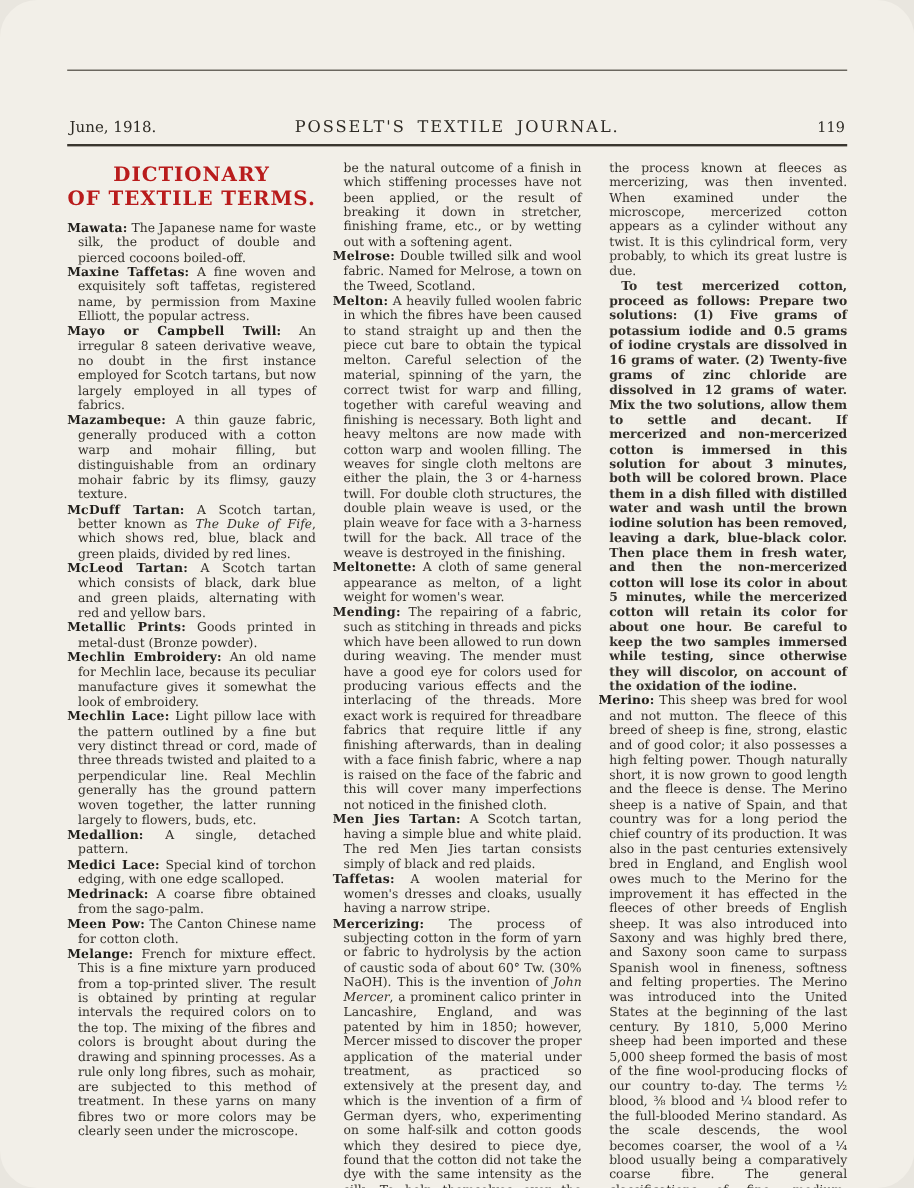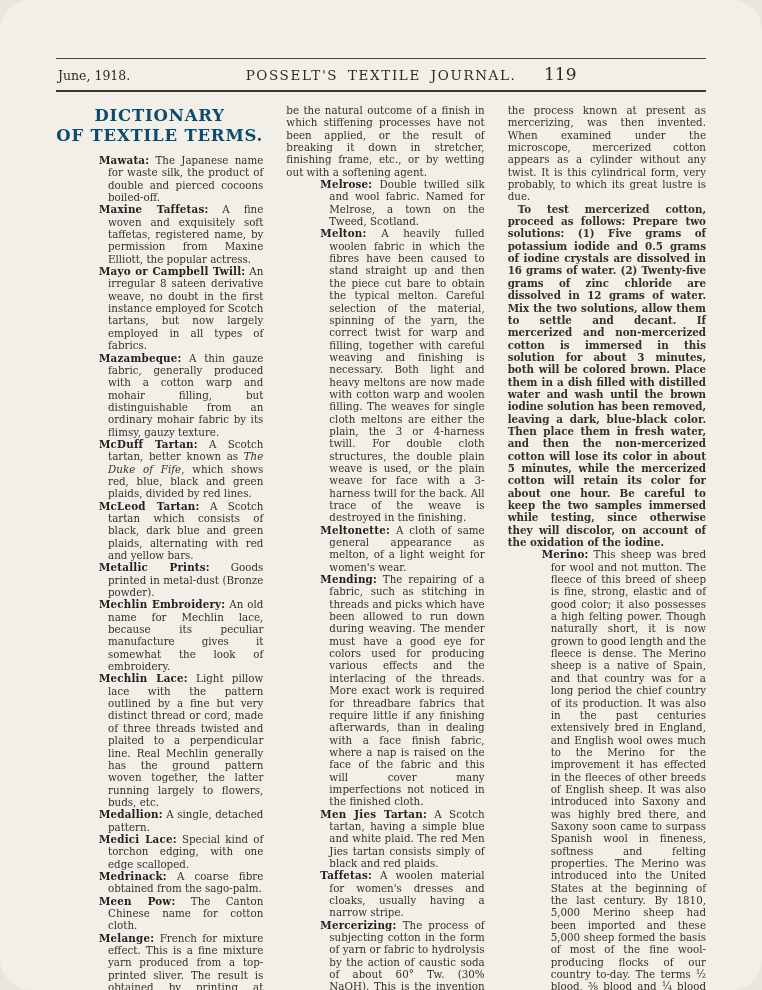--- a/index.html
+++ b/index.html
@@ -23,42 +23,41 @@
     border-bottom:2px solid #3a362f;
     padding:5px 2px 6px 2px;
     display:flex;
     align-items:baseline;
   }
   .header .date { width:160px; font-size:12.5px; }
   .header .journal {
     flex:1; text-align:center;
     font-size:13.5px; letter-spacing:1.6px; word-spacing:4px;
   }
-  .header .pagenum { width:160px; font-size:17px; }
+  .header .pagenum { width:160px; text-align:right; font-size:12px;margin-top:35px; }
   .columns {
     display:flex;
     gap:14px;
     margin:12px 56px 0 56px;
   }
   .col { flex:1; min-width:0; }
   .section-title {
     text-align:center;
     font-weight:bold;
     font-size:16.5px;
     line-height:20px;
     letter-spacing:0.8px;
     margin:2px 0 8px 0;
-    color:#0c4a6e;
+    color:#b91c1c;
   }
   .block {
     font-size:10.3px;
     line-height:12.35px;
     text-align:justify;
     color:#33302a;
-    margin-left:43px;
   }
   .block .term { color:#24221e; letter-spacing:0.2px; }
   .block.term { padding-left:9px; text-indent:-9px; }
   .block.cont { margin-left:9px; }
   .block.para { margin-left:9px; text-indent:10px;font-weight:bold; }
 </style>
 </head>
 <body>
 
 <div class="page">
@@ -97,19 +96,19 @@
           <div class="block term"><b class="term">Melton:</b> A heavily fulled woolen fabric in which the fibres have been caused to stand straight up and then the piece cut bare to obtain the typical melton. Careful selection of the material, spinning of the yarn, the correct twist for warp and filling, together with careful weaving and finishing is necessary. Both light and heavy meltons are now made with cotton warp and woolen filling. The weaves for single cloth meltons are either the plain, the 3 or 4-harness twill. For double cloth structures, the double plain weave is used, or the plain weave for face with a 3-harness twill for the back. All trace of the weave is destroyed in the finishing.</div>
           <div class="block term"><b class="term">Meltonette:</b> A cloth of same general appearance as melton, of a light weight for women's wear.</div>
           <div class="block term"><b class="term">Mending:</b> The repairing of a fabric, such as stitching in threads and picks which have been allowed to run down during weaving. The mender must have a good eye for colors used for producing various effects and the interlacing of the threads. More exact work is required for threadbare fabrics that require little if any finishing afterwards, than in dealing with a face finish fabric, where a nap is raised on the face of the fabric and this will cover many imperfections not noticed in the finished cloth.</div>
           <div class="block term"><b class="term">Men Jies Tartan:</b> A Scotch tartan, having a simple blue and white plaid. The red Men Jies tartan consists simply of black and red plaids.</div>
           <div class="block term"><b class="term">Taffetas:</b> A woolen material for women's dresses and cloaks, usually having a narrow stripe.</div>
           <div class="block term"><b class="term">Mercerizing:</b> The process of subjecting cotton in the form of yarn or fabric to hydrolysis by the action of caustic soda of about 60° Tw. (30% NaOH). This is the invention of <i>John Mercer</i>, a prominent calico printer in Lancashire, England, and was patented by him in 1850; however, Mercer missed to discover the proper application of the material under treatment, as practiced so extensively at the present day, and which is the invention of a firm of German dyers, who, experimenting on some half-silk and cotton goods which they desired to piece dye, found that the cotton did not take the dye with the same intensity as the silk. To help themselves over the trouble, they concluded to mercerize the fabrics, and when, to prevent the loss in the cotton by shrinkage, and which was the drawback of Mercer's invention, put it through the concentrated solution of caustic soda in a strongly stretched condition. This experiment was a perfect success. They not only found that they had achieved all they desired, but to their astonishment, also that the cotton had assumed a lustre somewhat equal to that of silk. They developed this discovery into a process to produce the silk lustre upon cotton now known as mercerized cotton, silkoline, sub-silk, silk lustre, etc., </div>
         </div>
     </div>
     <div class="col">
       <div>
-          <div class="block cont">the process known at present as mercerizing, was then invented. When examined under the microscope, mercerized cotton appears as a cylinder without any twist. It is this cylindrical form, very probably, to which its great lustre is due.</div>
+          <div class="block cont">the process known at fleeces as mercerizing, was then invented. When examined under the microscope, mercerized cotton appears as a cylinder without any twist. It is this cylindrical form, very probably, to which its great lustre is due.</div>
           <div class="block para">To test mercerized cotton, proceed as follows: Prepare two solutions: (1) Five grams of potassium iodide and 0.5 grams of iodine crystals are dissolved in 16 grams of water. (2) Twenty-five grams of zinc chloride are dissolved in 12 grams of water. Mix the two solutions, allow them to settle and decant. If mercerized and non-mercerized cotton is immersed in this solution for about 3 minutes, both will be colored brown. Place them in a dish filled with distilled water and wash until the brown iodine solution has been removed, leaving a dark, blue-black color. Then place them in fresh water, and then the non-mercerized cotton will lose its color in about 5 minutes, while the mercerized cotton will retain its color for about one hour. Be careful to keep the two samples immersed while testing, since otherwise they will discolor, on account of the oxidation of the iodine.</div>
           <div class="block term"><b class="term">Merino:</b> This sheep was bred for wool and not mutton. The fleece of this breed of sheep is fine, strong, elastic and of good color; it also possesses a high felting power. Though naturally short, it is now grown to good length and the fleece is dense. The Merino sheep is a native of Spain, and that country was for a long period the chief country of its production. It was also in the past centuries extensively bred in England, and English wool owes much to the Merino for the improvement it has effected in the fleeces of other breeds of English sheep. It was also introduced into Saxony and was highly bred there, and Saxony soon came to surpass Spanish wool in fineness, softness and felting properties. The Merino was introduced into the United States at the beginning of the last century. By 1810, 5,000 Merino sheep had been imported and these 5,000 sheep formed the basis of most of the fine wool-producing flocks of our country to-day. The terms ½ blood, ⅜ blood and ¼ blood refer to the full-blooded Merino standard. As the scale descends, the wool becomes coarser, the wool of a ¼ blood usually being a comparatively coarse fibre. The general classifications of fine, medium, coarse and low, refer to the relative fineness of Merino combing wools. These distinctions naturally overlap according to the opinion of the parties in transactions. Picklock, XXX and XX, represent the highest grades of clothing wool, the grade next lower being X and then Nos. 1 and 2. These again are used in connection with the locality from which the wool is grown, as Ohio XX, Michigan X, New York No. 1, etc.</div>
         </div>
     </div>
   </div>
 </div>
 
 </body></html>

